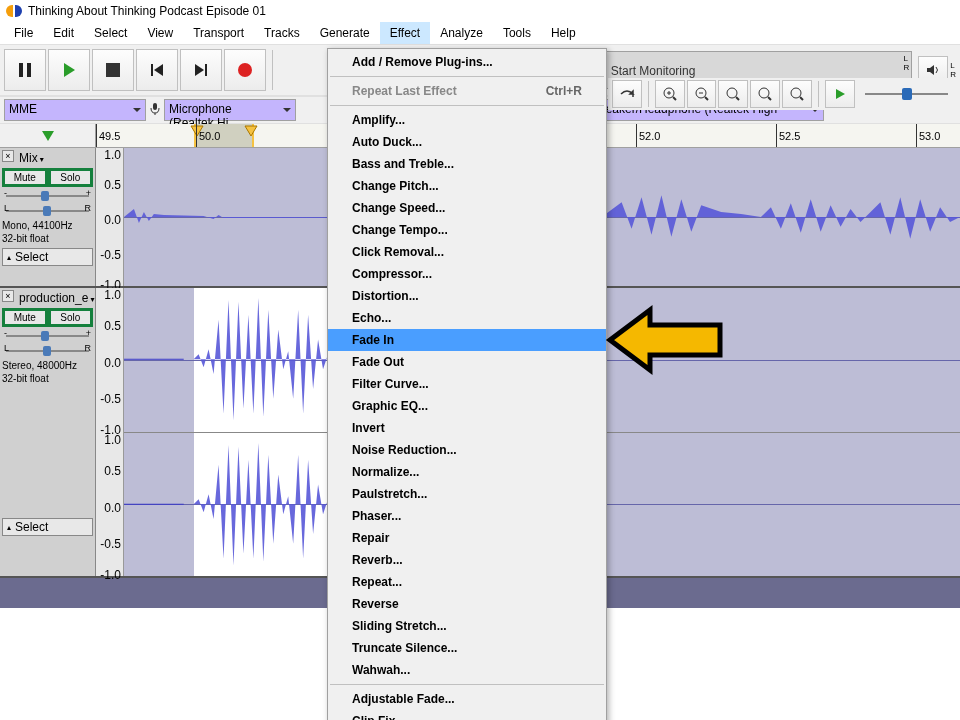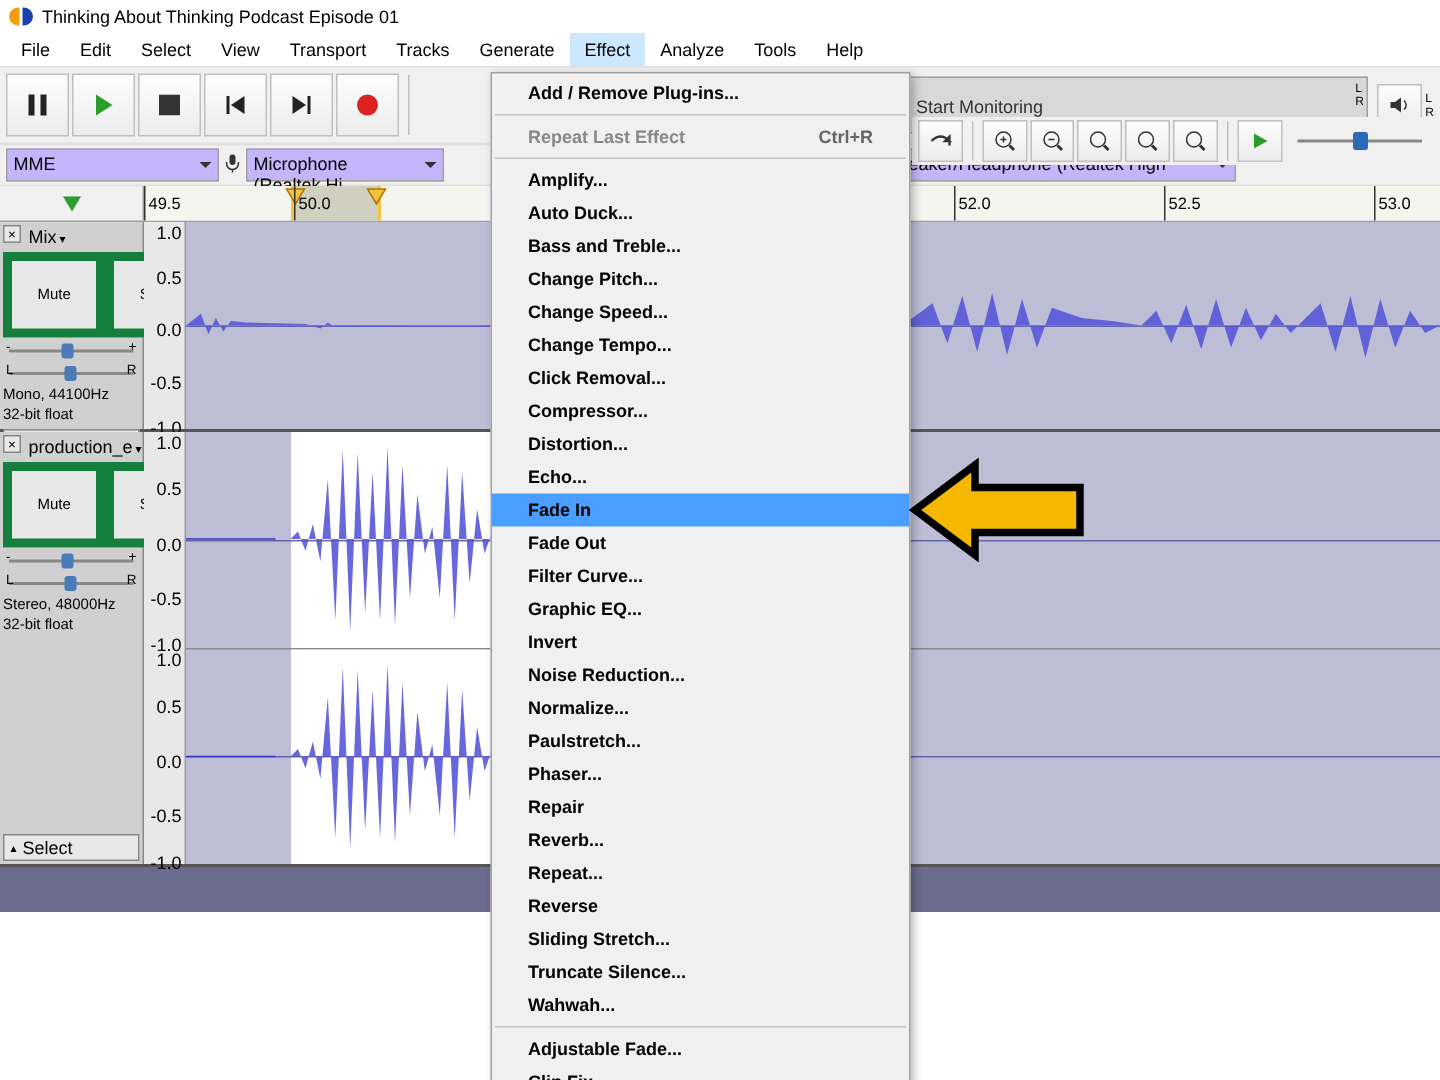--- a/index.html
+++ b/index.html
@@ -22,21 +22,21 @@
 .ruler-body { flex:1; position:relative; background:#f5f5f0; }
 .tick { position:absolute; top:0; font-size:11px; padding-top:6px; border-left:1px solid #333; height:100%; padding-left:2px; }
 .sel-region { position:absolute; top:0; height:100%; background:#d0d0c0; border-left:2px solid #f5c242; border-right:2px solid #f5c242; }
 .tracks { background:#6b6b8f; }
 .track { display:flex; border-bottom:2px solid #555; }
 .tpanel { width:96px; background:#d0d0d0; border-right:1px solid #888; padding:2px; font-size:10px; position:relative; }
 .tpanel .closex { position:absolute; left:2px; top:2px; width:12px; height:12px; border:1px solid #888; text-align:center; line-height:10px; font-size:9px; background:#e8e8e8; }
 .tpanel .tname { margin-left:16px; padding:1px; }
 .tpanel .tname::after { content:"▾"; margin-left:2px; font-size:8px; }
 .btnrow { display:flex; margin-top:2px; }
-.btnrow button { flex:1; font-size:10px; padding:17px; border:6px solid #15803d; background:#e8e8e8; }
+.btnrow button { flex:1; font-size:10px; padding:1px; border:3px solid #15803d; background:#e8e8e8; }
 .slider { height:12px; position:relative; margin:3px 4px; }
 .slider::before { content:""; position:absolute; left:0; right:0; top:5px; height:2px; background:#888; }
 .slider .thumb { position:absolute; width:8px; height:10px; background:#4a7ab8; top:1px; border-radius:2px; }
 .slider .lbl-l { position:absolute; left:-2px; top:-2px; font-size:9px; }
 .slider .lbl-r { position:absolute; right:-2px; top:-2px; font-size:9px; }
 .tinfo { font-size:10px; margin-top:2px; }
 .selectbtn { border:1px solid #888; background:#e8e8e8; padding:1px 4px; margin-top:4px; display:flex; align-items:center; gap:4px; }
 .selectbtn::before { content:"▴"; font-size:8px; }
 .vscale { width:28px; background:#e8e8e8; border-right:1px solid #999; position:relative; font-size:10px; }
 .vscale span { position:absolute; right:2px; }

